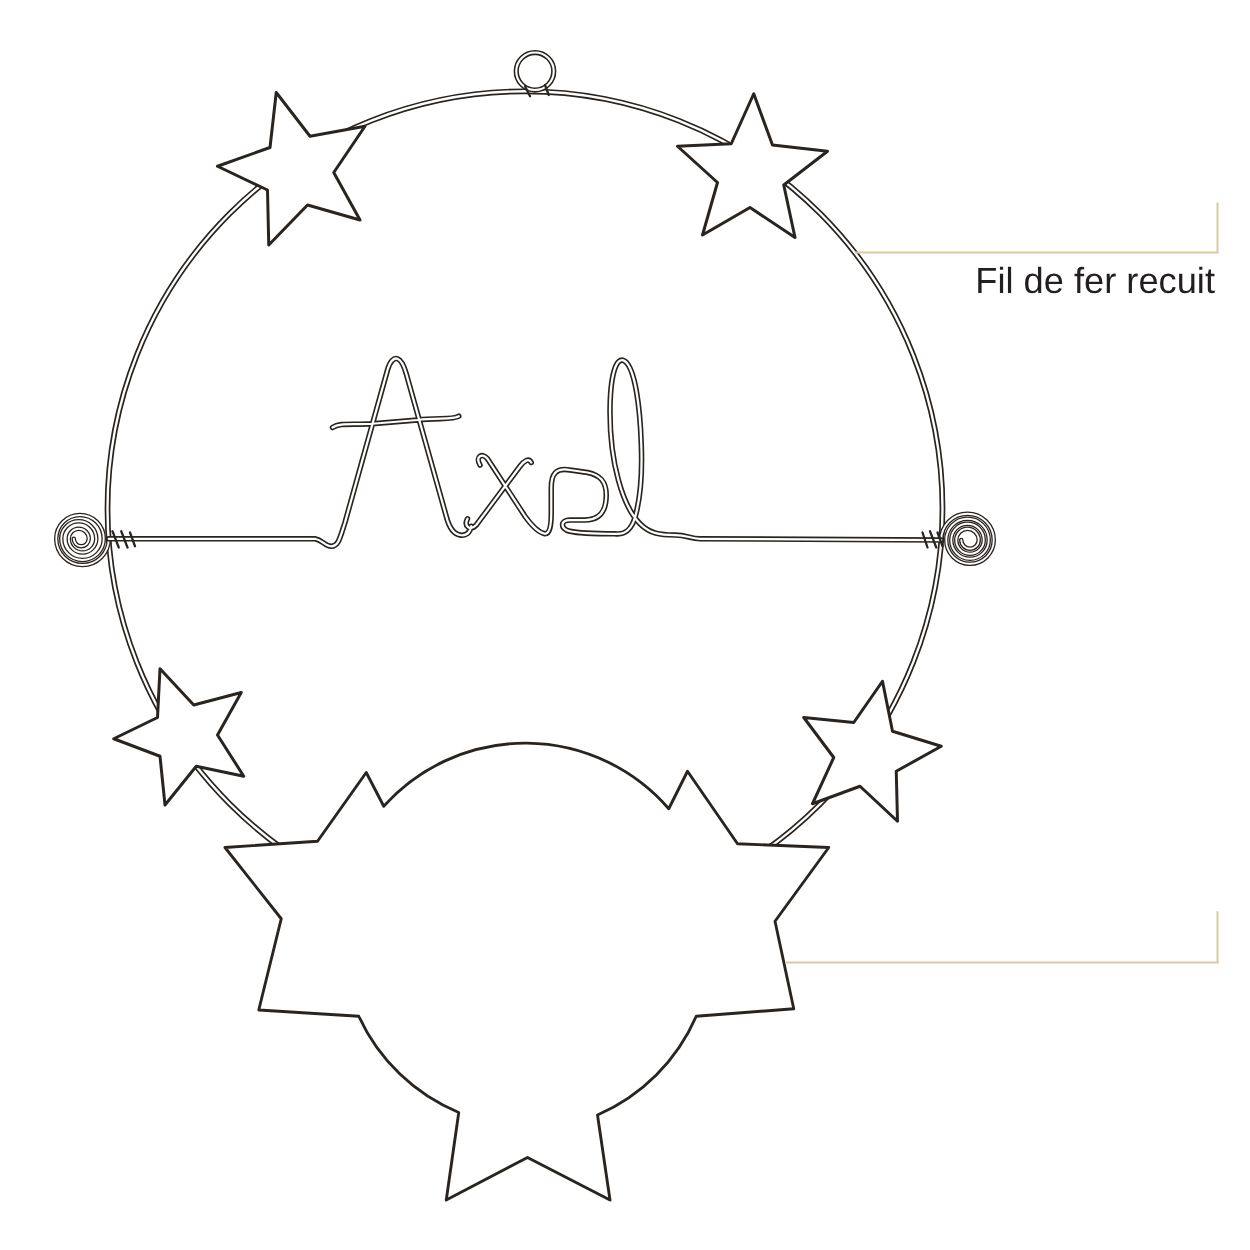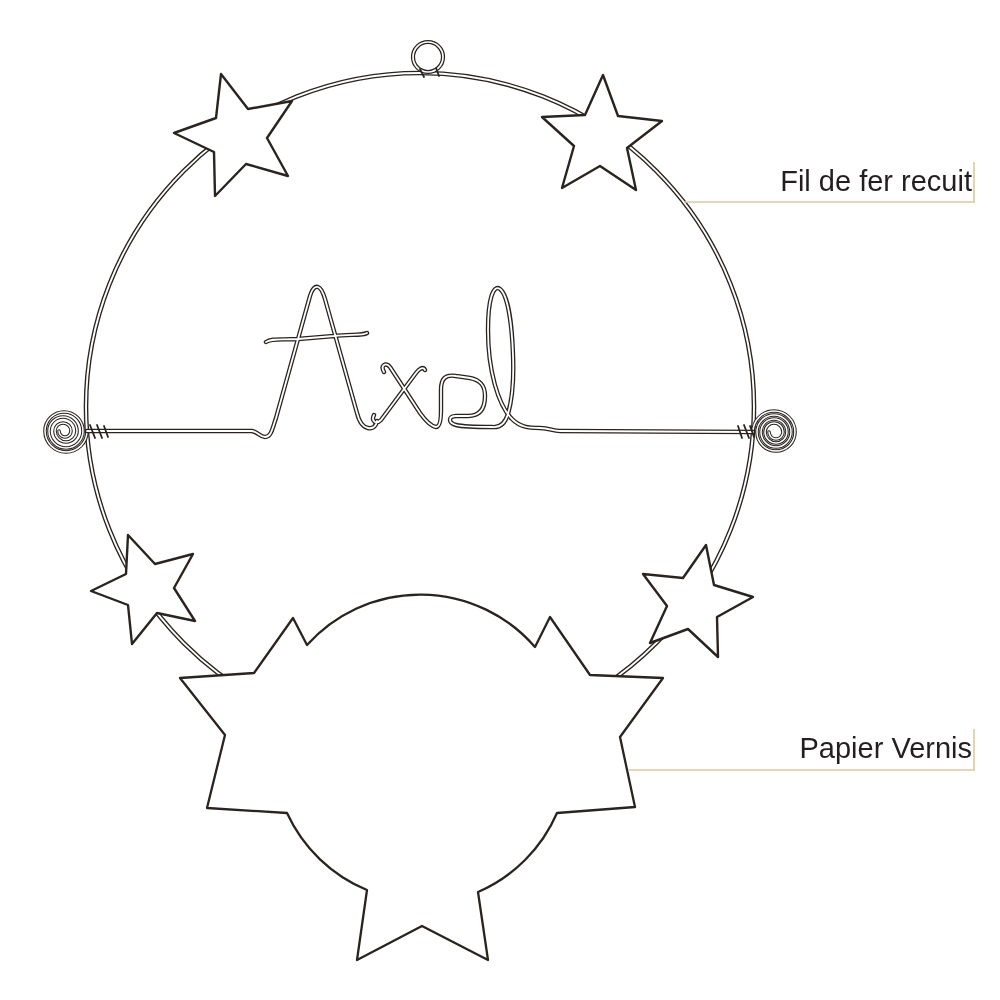--- a/index.html
+++ b/index.html
@@ -6,21 +6,21 @@
   .stage{position:relative;width:1000px;height:1000px;background:#ffffff;overflow:hidden;
          font-family:"Liberation Sans",sans-serif;}
   svg{position:absolute;left:0;top:0;}
   .wireB{fill:none;stroke:#29241f;stroke-linecap:round;stroke-linejoin:round;}
   .wireW{fill:none;stroke:#ffffff;stroke-linecap:round;stroke-linejoin:round;}
   .detail{fill:none;stroke:#29241f;stroke-width:1.8;stroke-linecap:round;}
   .star{fill:#ffffff;stroke:#29241f;stroke-width:2.4;stroke-linejoin:round;}
   .paper{fill:#ffffff;stroke:#29241f;stroke-width:2.3;stroke-linejoin:round;}
   .leader{fill:none;stroke:#dbcaa0;stroke-width:1.6;}
   .callout{position:absolute;right:28px;text-align:right;font-size:29px;line-height:1.1;
-           color:#231f20;letter-spacing:0px;}
+           color:#231f20;letter-spacing:0px;margin-top:44px;}
   .callout-wire{top:166px;}
   .callout-paper{top:733px;}
   .sr{position:absolute;width:1px;height:1px;overflow:hidden;clip:rect(0 0 0 0);white-space:nowrap;}
 </style>
 </head>
 <body>
 
 <div class="stage">
   <span class="sr">Axel</span>
 
@@ -89,14 +89,13 @@
     <polygon class="star" points="221,74 248,109 292,101 267,138 288,176 246,164 215,196 214,152 174,133 216,118"></polygon>
     <polygon class="star" points="603,75 618,116 662,121 627,148 636,190 600,166 562,188 574,146 542,117 585,115"></polygon>
     <polygon class="star" points="128,535 155,564 193,554 174,588 195,621 157,613 132,644 128,605 91,591 126,574"></polygon>
     <polygon class="star" points="706,545 714,585 753,597 717,617 718,657 688,629 650,643 667,606 643,574 683,578"></polygon>
 
     <path class="leader" d="M684 202 L975 202 M974 202 L974 162" stroke="#dbcaa0"></path>
     <path class="leader" d="M628 770 L975 770 M974 770 L974 729" stroke="#dbcaa0"></path>
   </svg>
 
   <div class="callout callout-wire">Fil de fer recuit</div>
-  <div class="callout callout-paper">Papier Vernis</div>
 </div>
 
 </body></html>

